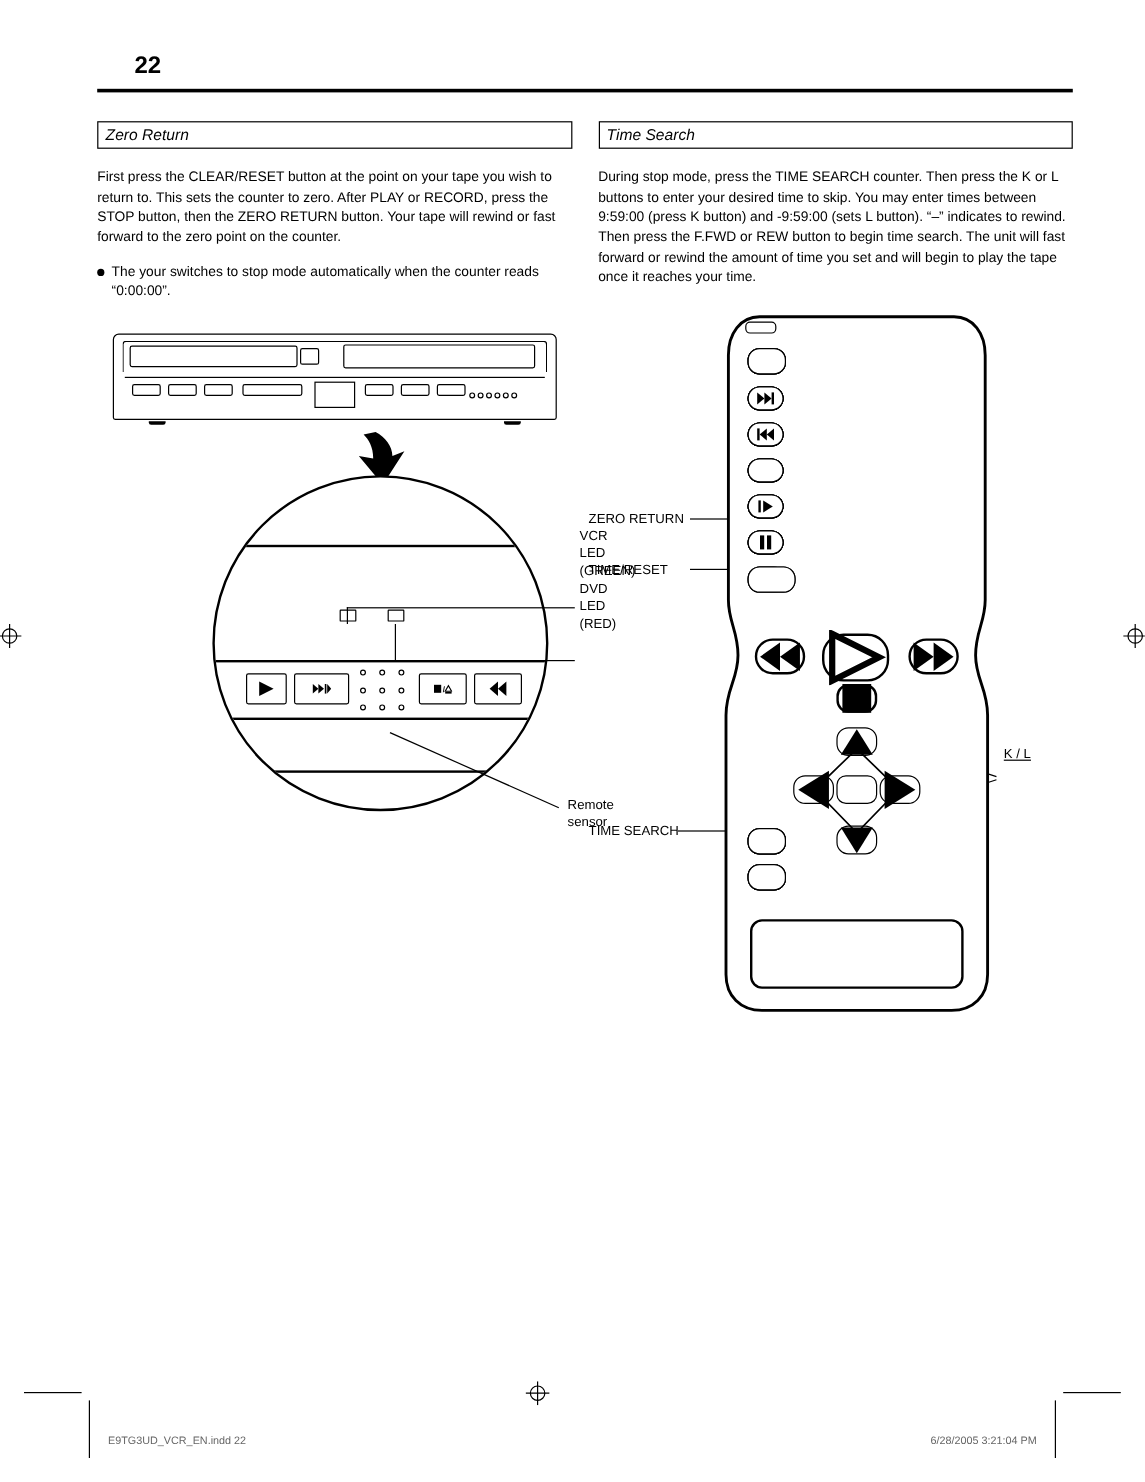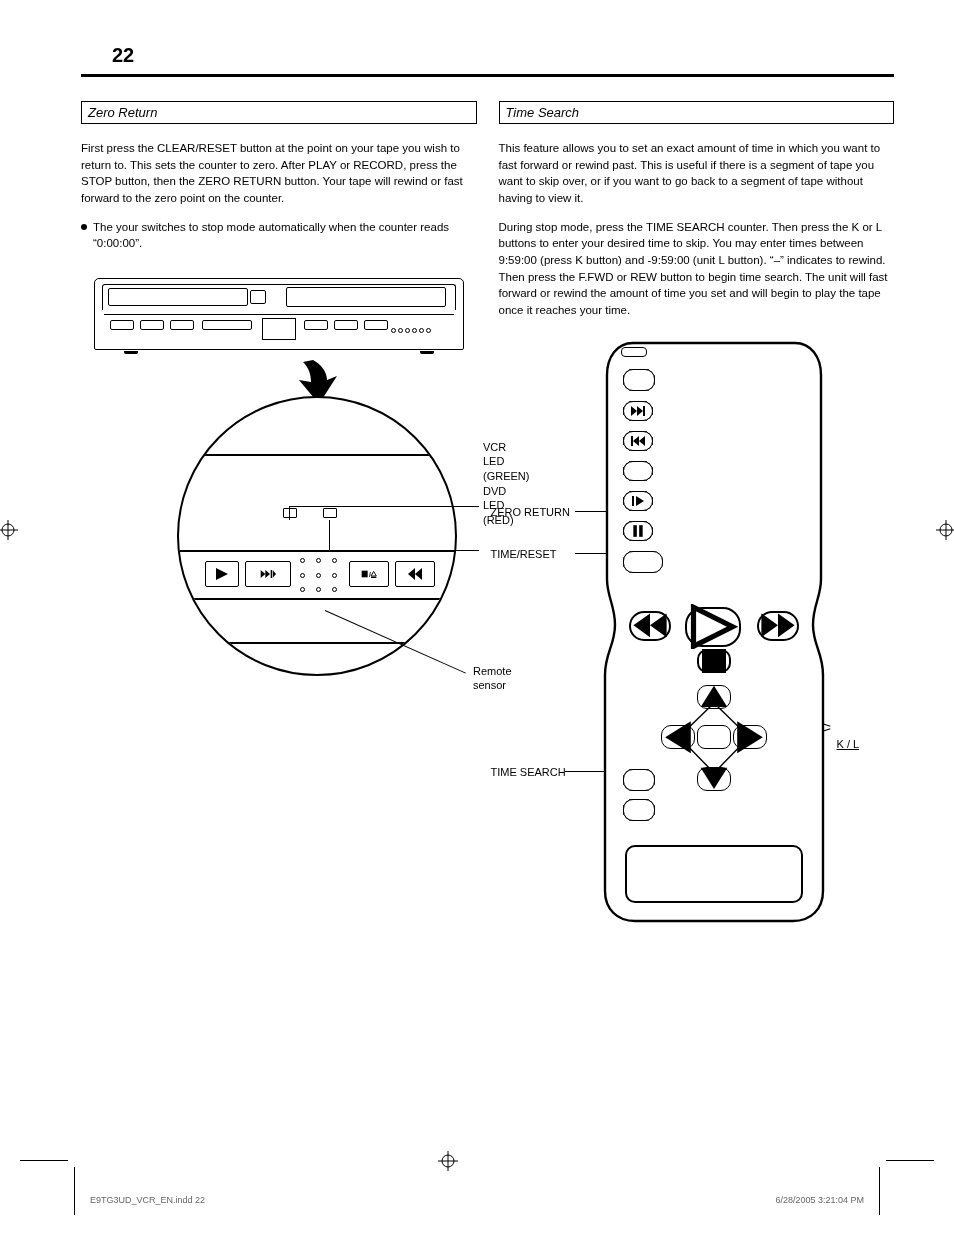--- a/index.html
+++ b/index.html
@@ -285,45 +285,44 @@
         <div class="leader" style="left:248px;top:256px;width:0;height:30px;border-left:1.2px solid #000;border-top:none"></div>
         <div class="label" style="left:402px;top:220px;">DVD LED (RED)</div>
 
         <div class="leader" style="left:244px;top:346px;width:154px;transform:rotate(24deg);transform-origin:left center"></div>
         <div class="label" style="left:392px;top:400px;">Remote sensor</div>
       </div>
     </div>
 
     <div class="col">
       <div class="subhead">Time Search</div>
-      <p>This feature allows you to set an exact amount of time in which you want to fast forward or rewind past. This is useful if there is a segment of tape you want to skip over, or if you want to go back to a segment of tape without having to view it.</p>
       <p>
         <span>During stop mode, press the TIME SEARCH counter. Then press the </span>
         <span>K</span>
         <span> or </span>
         <span>L</span>
         <span> buttons to enter your desired time to skip. You may enter times between 9:59:00 (press </span>
         <span>K</span>
-        <span> button) and -9:59:00 (unit </span>
+        <span> button) and -9:59:00 (sets </span>
         <span>L</span>
         <span> button). “–” indicates to rewind. Then press the F.FWD or REW button to begin time search. The unit will fast forward or rewind the amount of time you set and will begin to play the tape once it reaches your time.</span>
       </p>
 
       <div class="figure-area" style="height:620px;position:relative">
 
         <div class="label" style="left:-8px;top:180px;">ZERO RETURN</div>
         <div class="label" style="left:-8px;top:222px;">TIME/RESET</div>
         <div class="leader" style="left:76px;top:186px;width:66px"></div>
         <div class="leader" style="left:76px;top:228px;width:40px"></div>
         <div class="leader" style="left:116px;top:210px;width:0;height:18px;border-left:1.2px solid #000;border-top:none"></div>
 
         <div class="label" style="left:-8px;top:440px;">TIME SEARCH</div>
         <div class="leader" style="left:66px;top:446px;width:56px"></div>
 
-        <div class="label" style="left:338px;top:412px;text-decoration:underline;">K / L</div>
+        <div class="label" style="left:338px;top:376px;text-decoration:underline;">K / L</div>
         <div class="leader" style="left:280px;top:384px;width:54px;transform:rotate(18deg);transform-origin:left center"></div>
         <div class="leader" style="left:280px;top:420px;width:54px;transform:rotate(-18deg);transform-origin:left center"></div>
 
         <div class="remote-wrap" style="position:absolute;left:100px;top:14px">
 
           <svg viewBox="0 0 230 586" style="position:absolute;inset:0">
             <path d="M34 4 H196 C212 4 222 18 222 36 V240 C222 258 214 266 214 286 C214 306 224 314 224 336 V552 C224 570 212 582 194 582 H36 C18 582 6 570 6 552 V336 C6 314 16 306 16 286 C16 266 8 258 8 240 V36 C8 18 18 4 34 4 Z" fill="#fff" stroke="#000" stroke-width="2.4"></path>
           </svg>
           <div class="ir"></div>
 

